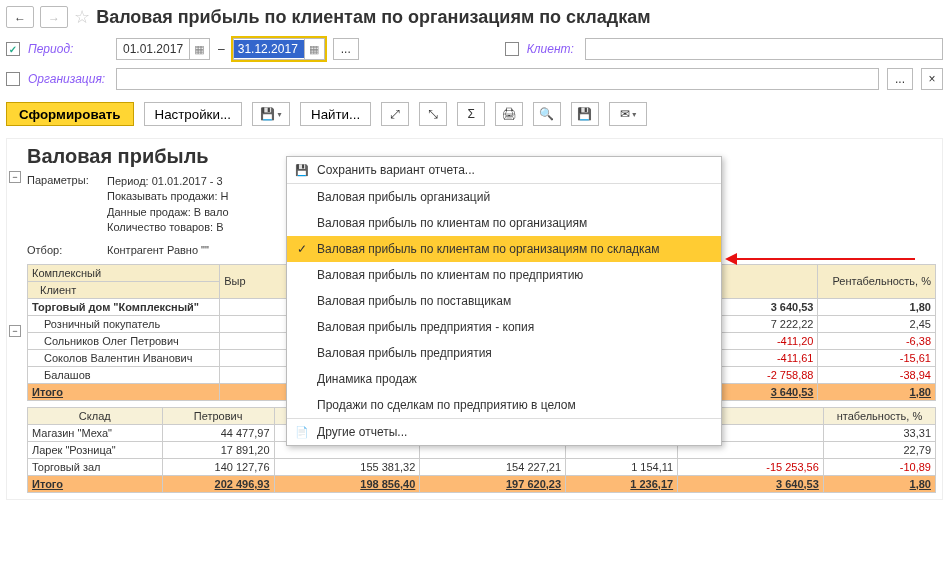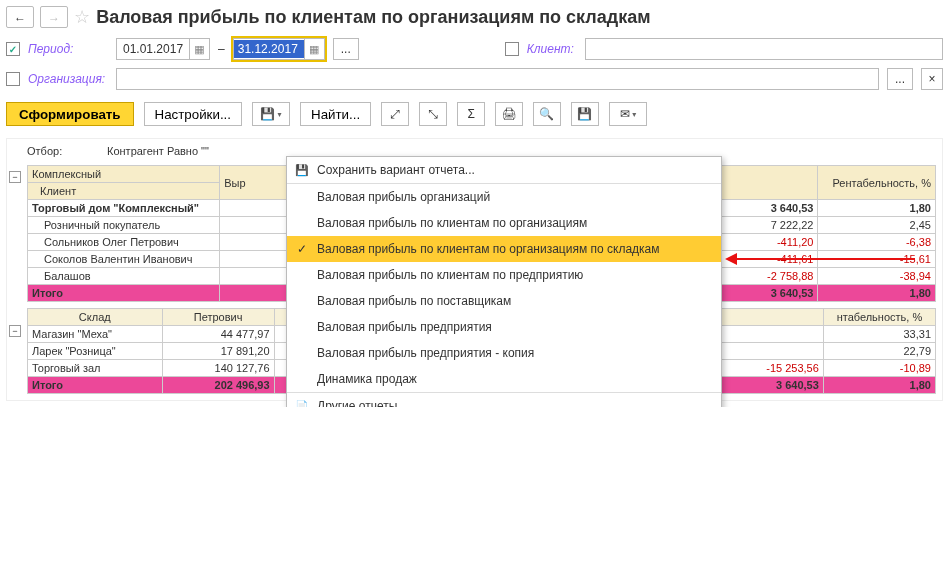--- a/index.html
+++ b/index.html
@@ -33,21 +33,21 @@
   .report-title { font-size: 20px; font-weight: bold; margin-bottom: 6px; }
   .params-block { display: flex; gap: 10px; margin-bottom: 8px; font-size: 11px; }
   .params-label { min-width: 70px; }
   .params-lines div { line-height: 1.4; }
   table.report-table { border-collapse: collapse; width: 100%; table-layout: fixed; }
   table.report-table td, table.report-table th { border: 1px solid #ccc; padding: 2px 4px; font-size: 11px; white-space: nowrap; overflow: hidden; }
   th.org-head { background: #f7edc9; text-align: left; font-weight: normal; }
   th.num-head { background: #f7edc9; text-align: right; font-weight: normal; }
   td.num { text-align: right; }
   td.neg { color: #c00; }
-  tr.total td { background: #ec4899; font-weight: bold; }
+  tr.total td { background: #fdba74; font-weight: bold; text-decoration: underline; }
   tr.total td.num { text-align: right; }
   .ware-head-row td { background: #f7f1d8; }
   .tree-toggle { position: absolute; left: 2px; width: 12px; height: 12px; border: 1px solid #999; font-size: 9px; line-height: 10px; text-align: center; background: #fff; }
   .dropdown-menu { position: absolute; left: 286px; top: 156px; width: 436px; background: #fff; border: 1px solid #bbb; box-shadow: 2px 2px 6px rgba(0,0,0,0.25); z-index: 10; }
   .menu-item { display: flex; align-items: center; padding: 6px 10px 6px 30px; position: relative; cursor: pointer; font-size: 12px; }
   .menu-item:hover, .menu-item.hl { background: #ffcc33; }
   .menu-item.sep-after { border-bottom: 1px solid #ddd; }
   .menu-check { position: absolute; left: 8px; width: 14px; display: flex; justify-content: center; }
   .menu-icon { position: absolute; left: 8px; font-size: 11px; }
   .arrow-annotation { position: absolute; left: 735px; top: 258px; z-index: 20; }
@@ -118,21 +118,31 @@
   <div class="icon-btn dd">
       <span>✉</span>
       <span class="tri">▾</span>
     </div>
 </div>
 
 <div class="report-area">
   <span class="tree-toggle" style="top:32px">−</span>
   <span class="tree-toggle" style="top:186px">−</span>
 
-
+  <div class="report-title">Валовая прибыль</div>
+
+  <div class="params-block">
+    <div class="params-label">Параметры:</div>
+    <div class="params-lines">
+      <div>Период: 01.01.2017 - 3</div>
+      <div>Показывать продажи: Н</div>
+      <div>Данные продаж: В вало</div>
+      <div>Количество товаров: В</div>
+    </div>
+  </div>
   <div class="params-block">
     <div class="params-label">Отбор:</div>
     <div>Контрагент Равно ""</div>
   </div>
 
   <table class="report-table">
     <colgroup>
       <col style="width:180px">
         <col style="width:80px">
         <col style="width:130px">
@@ -299,27 +309,30 @@
         <span class="menu-check">✓</span>
         <span>Валовая прибыль по клиентам по организациям по складкам</span>
       </div>
       <div class="menu-item">
         <span>Валовая прибыль по клиентам по предприятию</span>
       </div>
       <div class="menu-item">
         <span>Валовая прибыль по поставщикам</span>
       </div>
       <div class="menu-item">
+        <span>Валовая прибыль предприятия - копия</span>
+      </div>
+      <div class="menu-item">
         <span>Валовая прибыль предприятия</span>
       </div>
       <div class="menu-item">
-        <span>Валовая прибыль предприятия - копия</span>
-      </div>
-      <div class="menu-item">
         <span>Динамика продаж</span>
+      </div>
+      <div class="menu-item">
+        <span>Продажи по сделкам по предприятию в целом</span>
       </div>
     </div>
   <div class="menu-item" style="border-top:1px solid #ddd">
     <span class="menu-icon">📄</span>
     <span>Другие отчеты...</span>
   </div>
 </div>
 
 <div class="arrow-annotation">
   <div class="arrow-line">

